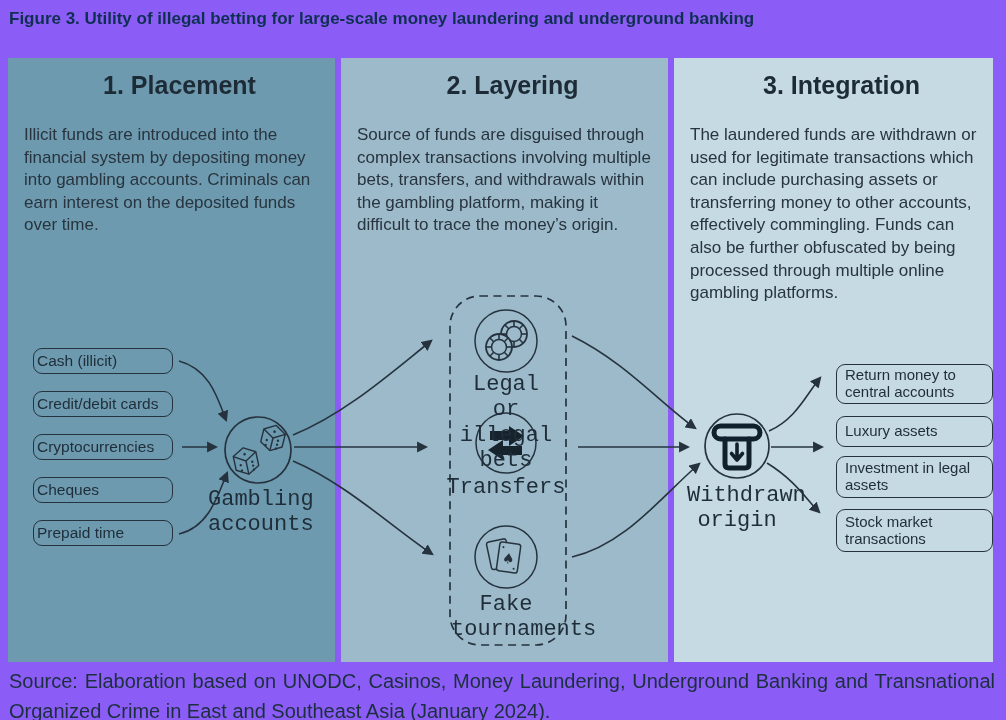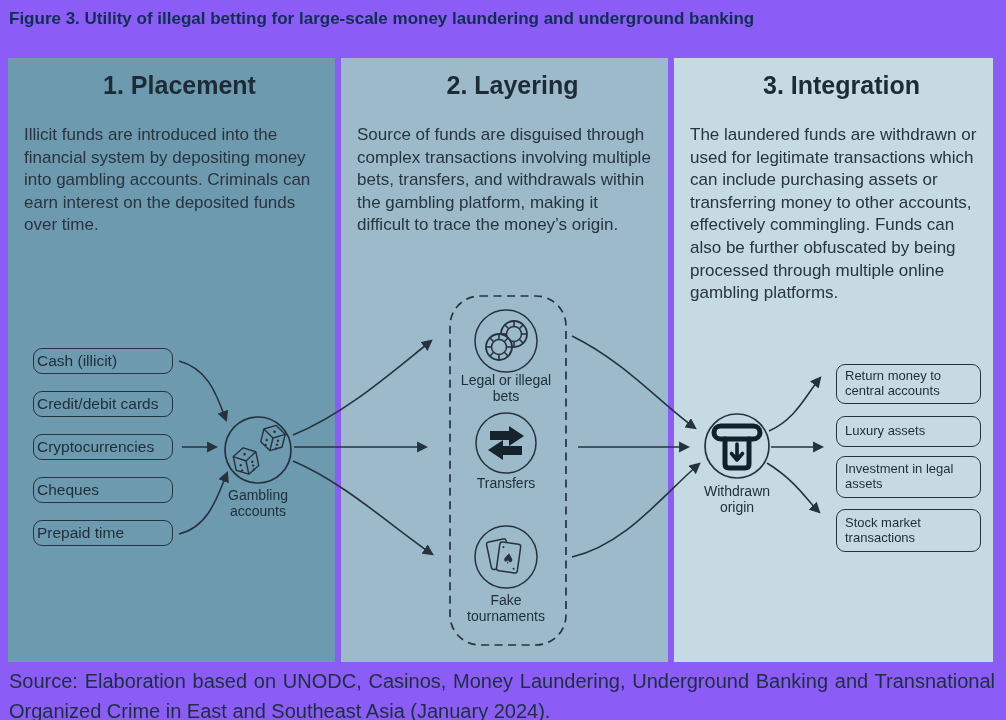--- a/index.html
+++ b/index.html
@@ -23,28 +23,28 @@
     margin:24px 14px 0 16px; font-size:17px; line-height:1.33; color:#28343f;
   }
   svg.flow { position:absolute; left:0; top:0; pointer-events:none; }
   .src-box {
     position:absolute; left:33px; width:140px; height:26px;
     border:1.6px solid #26333f; border-radius:9px; box-sizing:border-box;
     display:flex; align-items:center; padding-left:3px;
     font-size:15.5px; color:#1f2d39;
   }
   .dest-box {
-    position:absolute; left:836px; width:145px;
+    position:absolute; left:836px; width:157px;
     border:1.6px solid #26333f; border-radius:9px; box-sizing:border-box;
     display:flex; align-items:center; padding:2px 5px 2px 8px;
-    font-size:13px; line-height:1.12; color:#1f2d39;
+    font-size:15px; line-height:1.12; color:#1f2d39;
   }
   .hub-label {
     position:absolute; text-align:center;
-    font-size:14px; line-height:1.15; color:#1f2d39;
+    font-size:22px; line-height:1.15; color:#1f2d39;font-family:Liberation Mono, monospace;
   }
   .source-note {
     position:absolute; left:9px; top:666px; width:986px;
     font-size:20px; line-height:1.5; color:#1c2f3f; text-align:justify;
   }
 </style>
 </head>
 <body>
 
 <div class="page">

